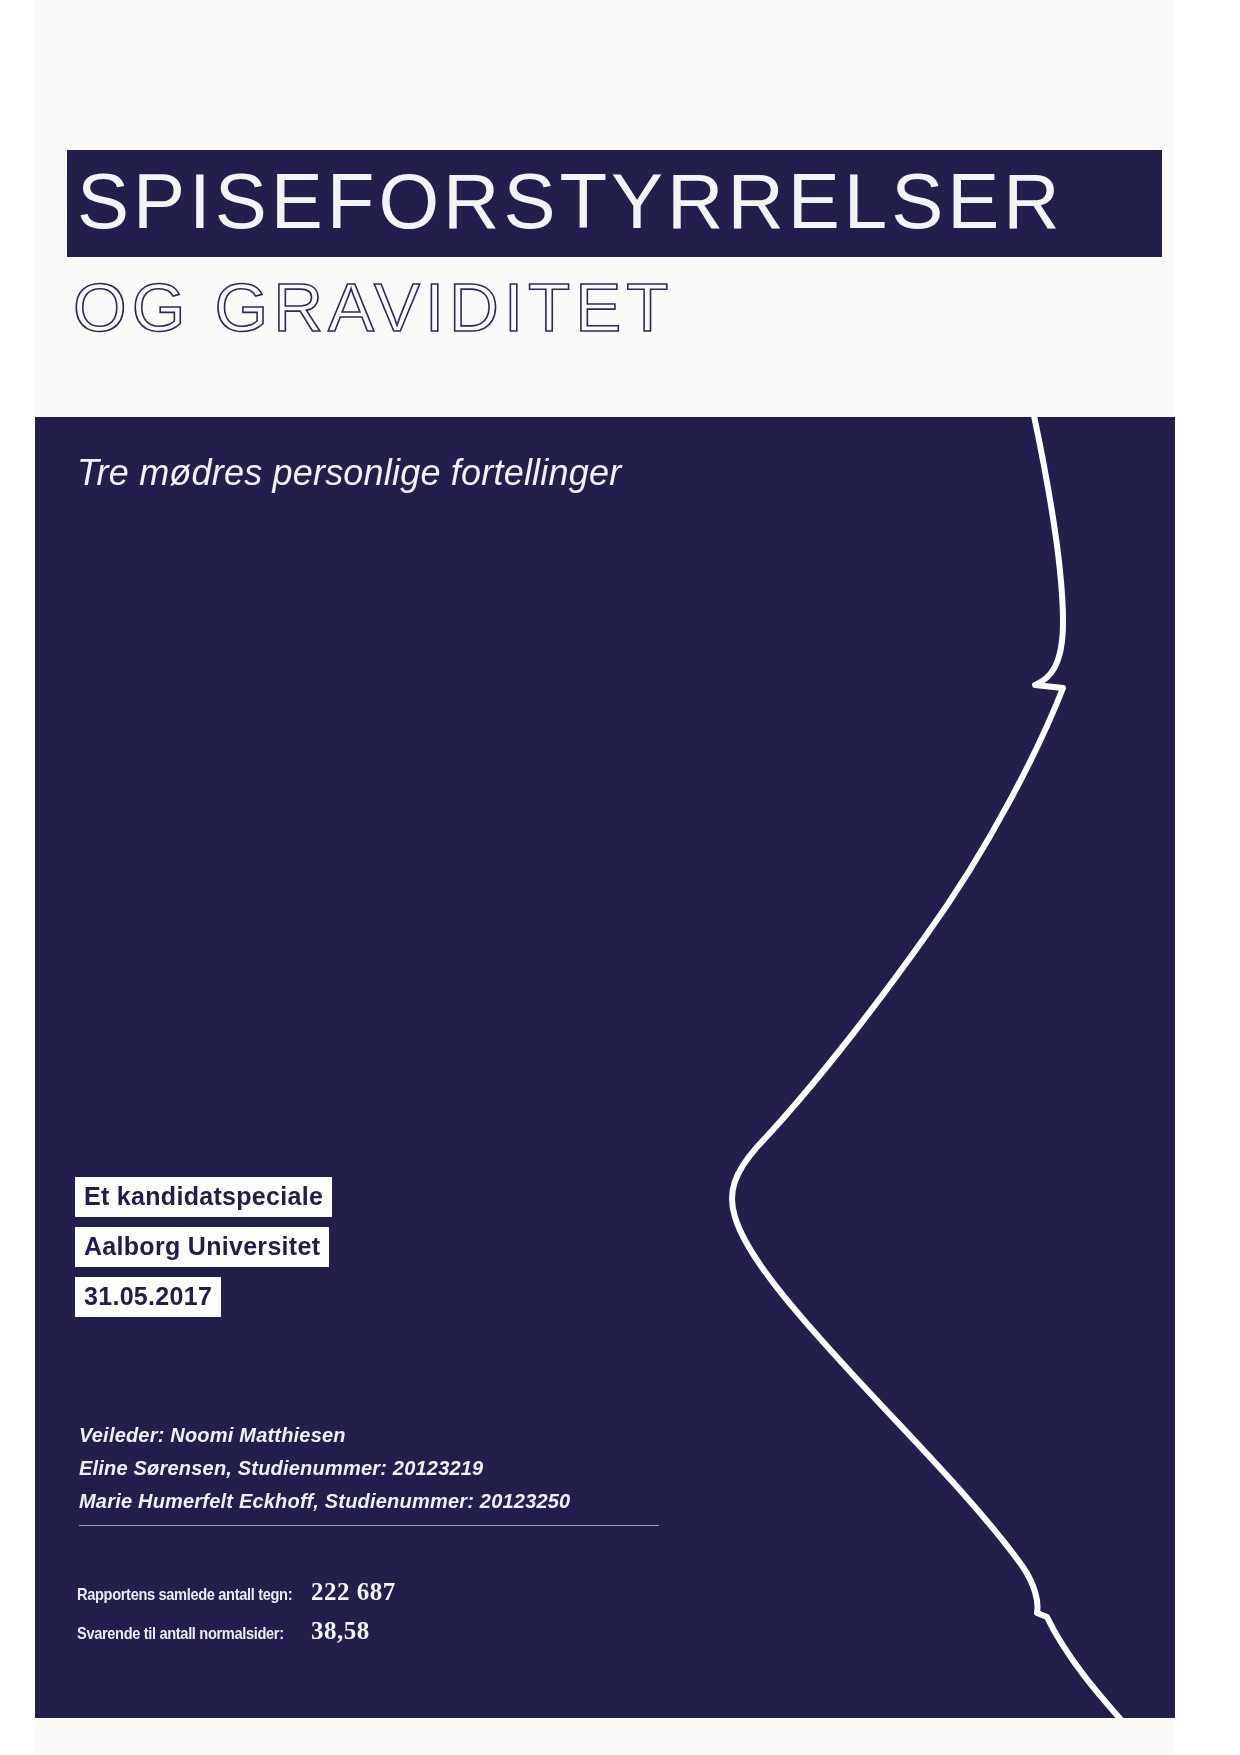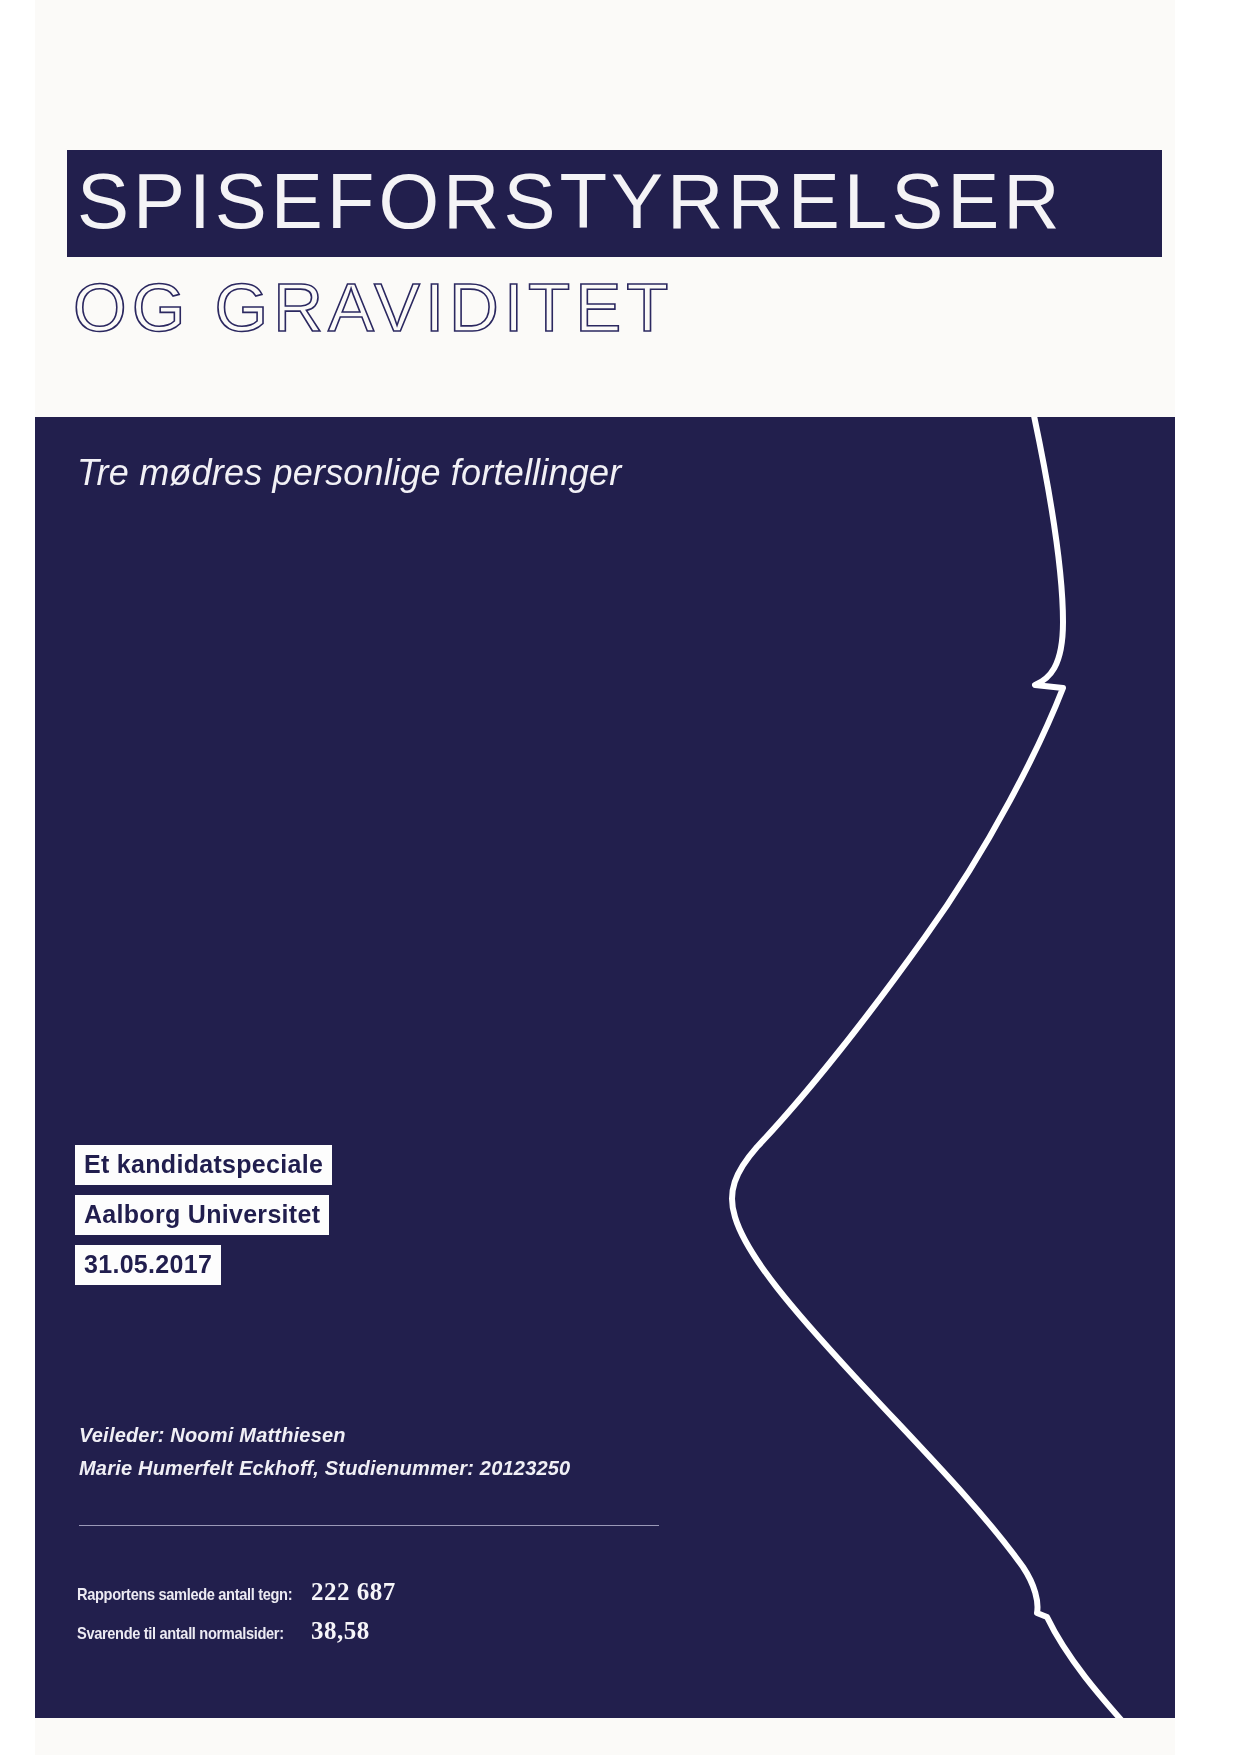--- a/index.html
+++ b/index.html
@@ -109,21 +109,21 @@
     font-weight: 400;
     color: #f2f1f6;
     letter-spacing: 0.2px;
     white-space: nowrap;
   }
 
   
   .hl-stack {
     position: absolute;
     left: 40px;
-    top: 728px;
+    top: 760px;
   }
   .hl-line {
     display: inline-block;
     background: #fdfdfd;
     color: #211e4e;
     font-size: 25px;
     font-weight: 700;
     line-height: 25px;
     padding: 7px 9px 8px 9px;
     margin-bottom: 10px;
@@ -228,20 +228,21 @@
     <div class="subtitle">Tre mødres personlige fortellinger</div>
 
     <div class="hl-stack">
       <span class="hl-row"><span class="hl-line">Et kandidatspeciale</span></span>
       <span class="hl-row"><span class="hl-line">Aalborg Universitet</span></span>
       <span class="hl-row"><span class="hl-line">31.05.2017</span></span>
     </div>
 
     <div class="credits">
       <span class="credit-line">Veileder: Noomi Matthiesen</span>
+      <span class="credit-line">Eline Sørensen, Studienummer: 20123219</span>
       <span class="credit-line">Marie Humerfelt Eckhoff, Studienummer: 20123250</span>
     </div>
 
     <div class="divider"></div>
 
     <div class="stats">
       <span class="stat-row r1">
         <span class="stat-label">Rapportens samlede antall tegn:</span><span class="stat-value">222 687</span>
       </span>
       <span class="stat-row r2">

